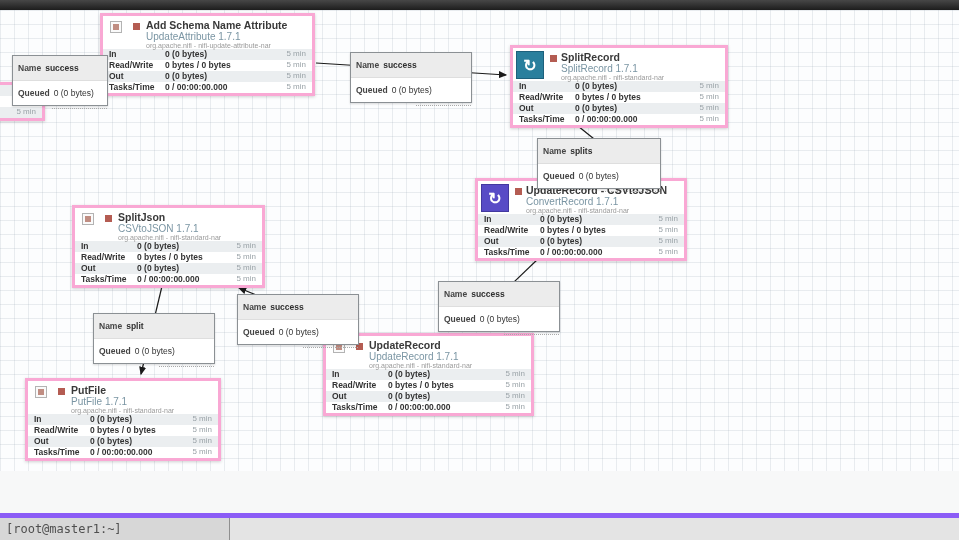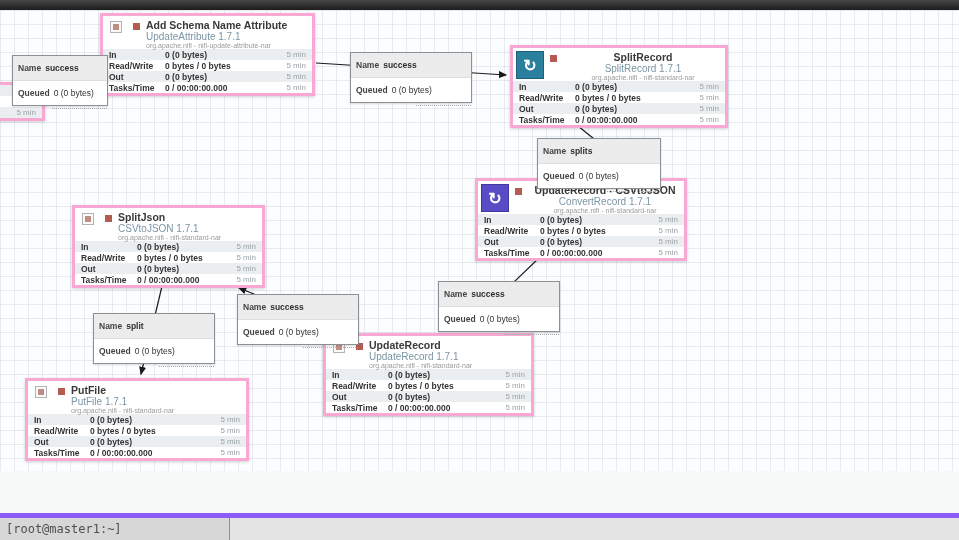--- a/index.html
+++ b/index.html
@@ -21,36 +21,36 @@
 
   .edges { position:absolute; left:0; top:0; width:959px; height:513px;
            z-index:1; pointer-events:none; }
   .edges line { stroke:#1a1a1a; stroke-width:1.2; }
 
   
   .processor { position:absolute; background:#fff; border:3px solid #f9a8d4;
                box-shadow:0 1px 3px rgba(0,0,0,.18); z-index:2; }
   .p-header { position:relative; height:33px; background:#fff; }
   .small .p-titles { margin-left:43px; padding-top:3px; }
-  .big   .p-titles { margin-left:48px; padding-top:3px;text-align:center; }
+  .big   .p-titles { margin-left:48px; padding-top:3px; }
   .p-title  { font-size:10.5px; font-weight:bold; color:#393939; white-space:nowrap; }
   .p-type   { font-size:10px; color:#7a95a3; white-space:nowrap; }
   .p-bundle { font-size:7px; color:#9a9a9a; white-space:nowrap; }
   .p-icon-sm { position:absolute; left:7px; top:5px; width:12px; height:12px;
                border:1px solid #b3b3b3; background:#fafafa; }
   .p-icon-sm i { position:absolute; left:2px; top:2px; right:2px; bottom:2px;
                  background:#c08d82; display:block; }
   .p-stopped { width:7px; height:7px; background:#b45c52; display:block; position:absolute; top:7px; }
   .small .p-stopped { left:30px; }
   .big   .p-stopped { left:37px; }
   .p-icon-big { position:absolute; left:3px; top:3px; width:28px; height:28px;
                 color:#fff; font-size:16px; line-height:27px; text-align:center; font-weight:bold; }
   .icon-teal   { background:#2a7f9d; border:1px solid #1d607c; }
   .icon-purple { background:#584bc6; border:1px solid #43389f; }
-  .p-row { display:flex; align-items:center; height:11px; padding:0 6px; font-size:8.5px; }
+  .p-row { display:flex; align-items:flex-start; height:11px; padding:0 6px; font-size:8.5px; }
   .r-odd  { background:#ebeef0; }
   .r-even { background:#ffffff; }
   .p-label  { font-weight:bold; color:#333; width:56px; flex:none; }
   .p-value  { font-weight:bold; color:#333; flex:1; white-space:nowrap; }
   .p-window { color:#9aa3a8; font-size:8px; flex:none; }
 
   .partial { border-left:none; }
   .partial .p-row { justify-content:flex-end; }
 
   
@@ -263,21 +263,21 @@
     <span class="p-value">0 (0 bytes)</span>
     <span class="p-window">5 min</span>
   </div>
   <div class="p-row r-even">
     <span class="p-label">Tasks/Time</span>
     <span class="p-value">0 / 00:00:00.000</span>
     <span class="p-window">5 min</span>
   </div>
 </div>
 
-<div class="processor small" style="left:25px; top:378px; width:224px;">
+<div class="processor small" style="left:25px; top:378px; width:196px;">
   <div class="p-header">
     <span class="p-icon-sm">
         <i></i>
       </span>
     <span class="p-stopped"></span>
     <div class="p-titles">
       <div class="p-title">PutFile</div>
       <div class="p-type">PutFile 1.7.1</div>
       <div class="p-bundle">org.apache.nifi - nifi-standard-nar</div>
     </div>

